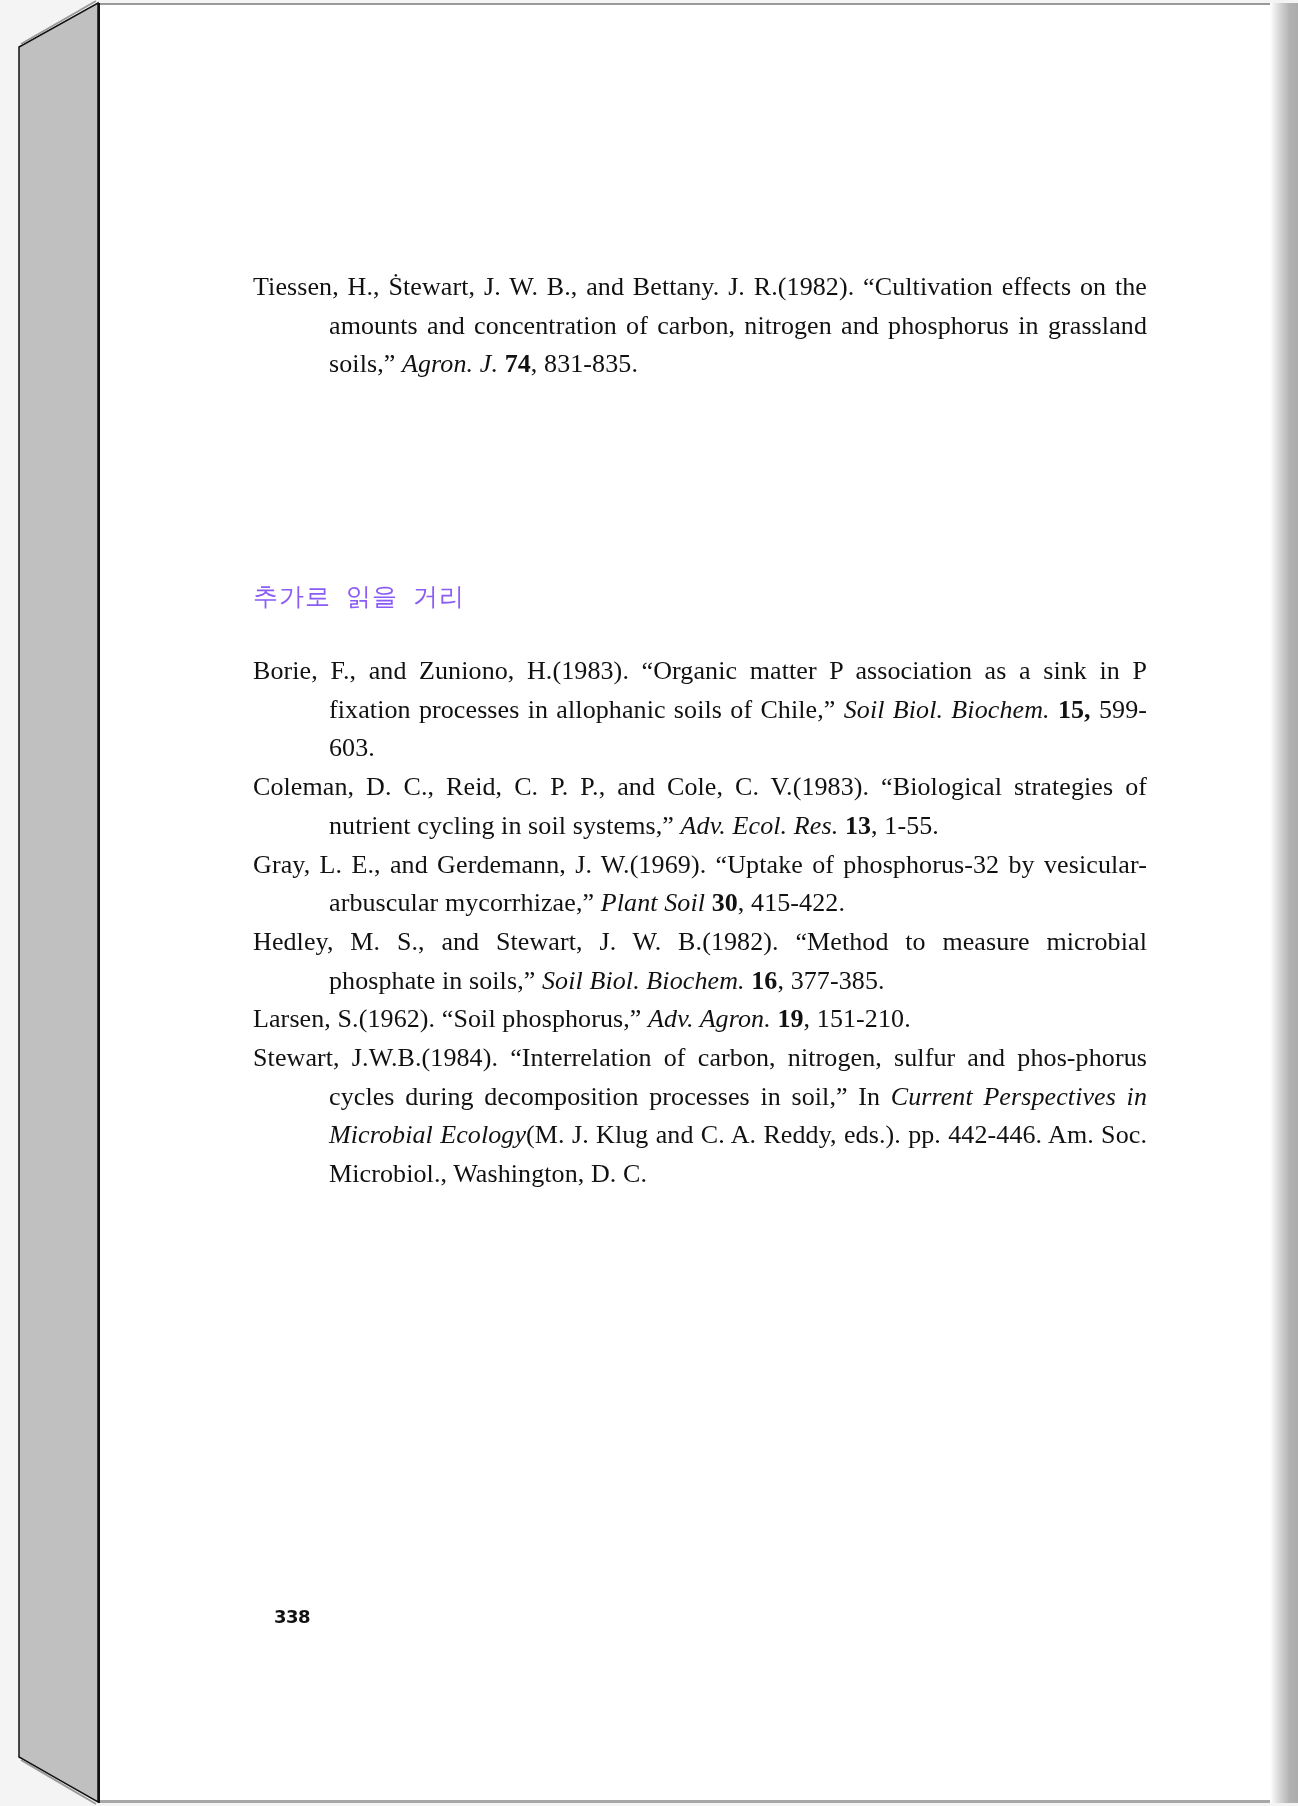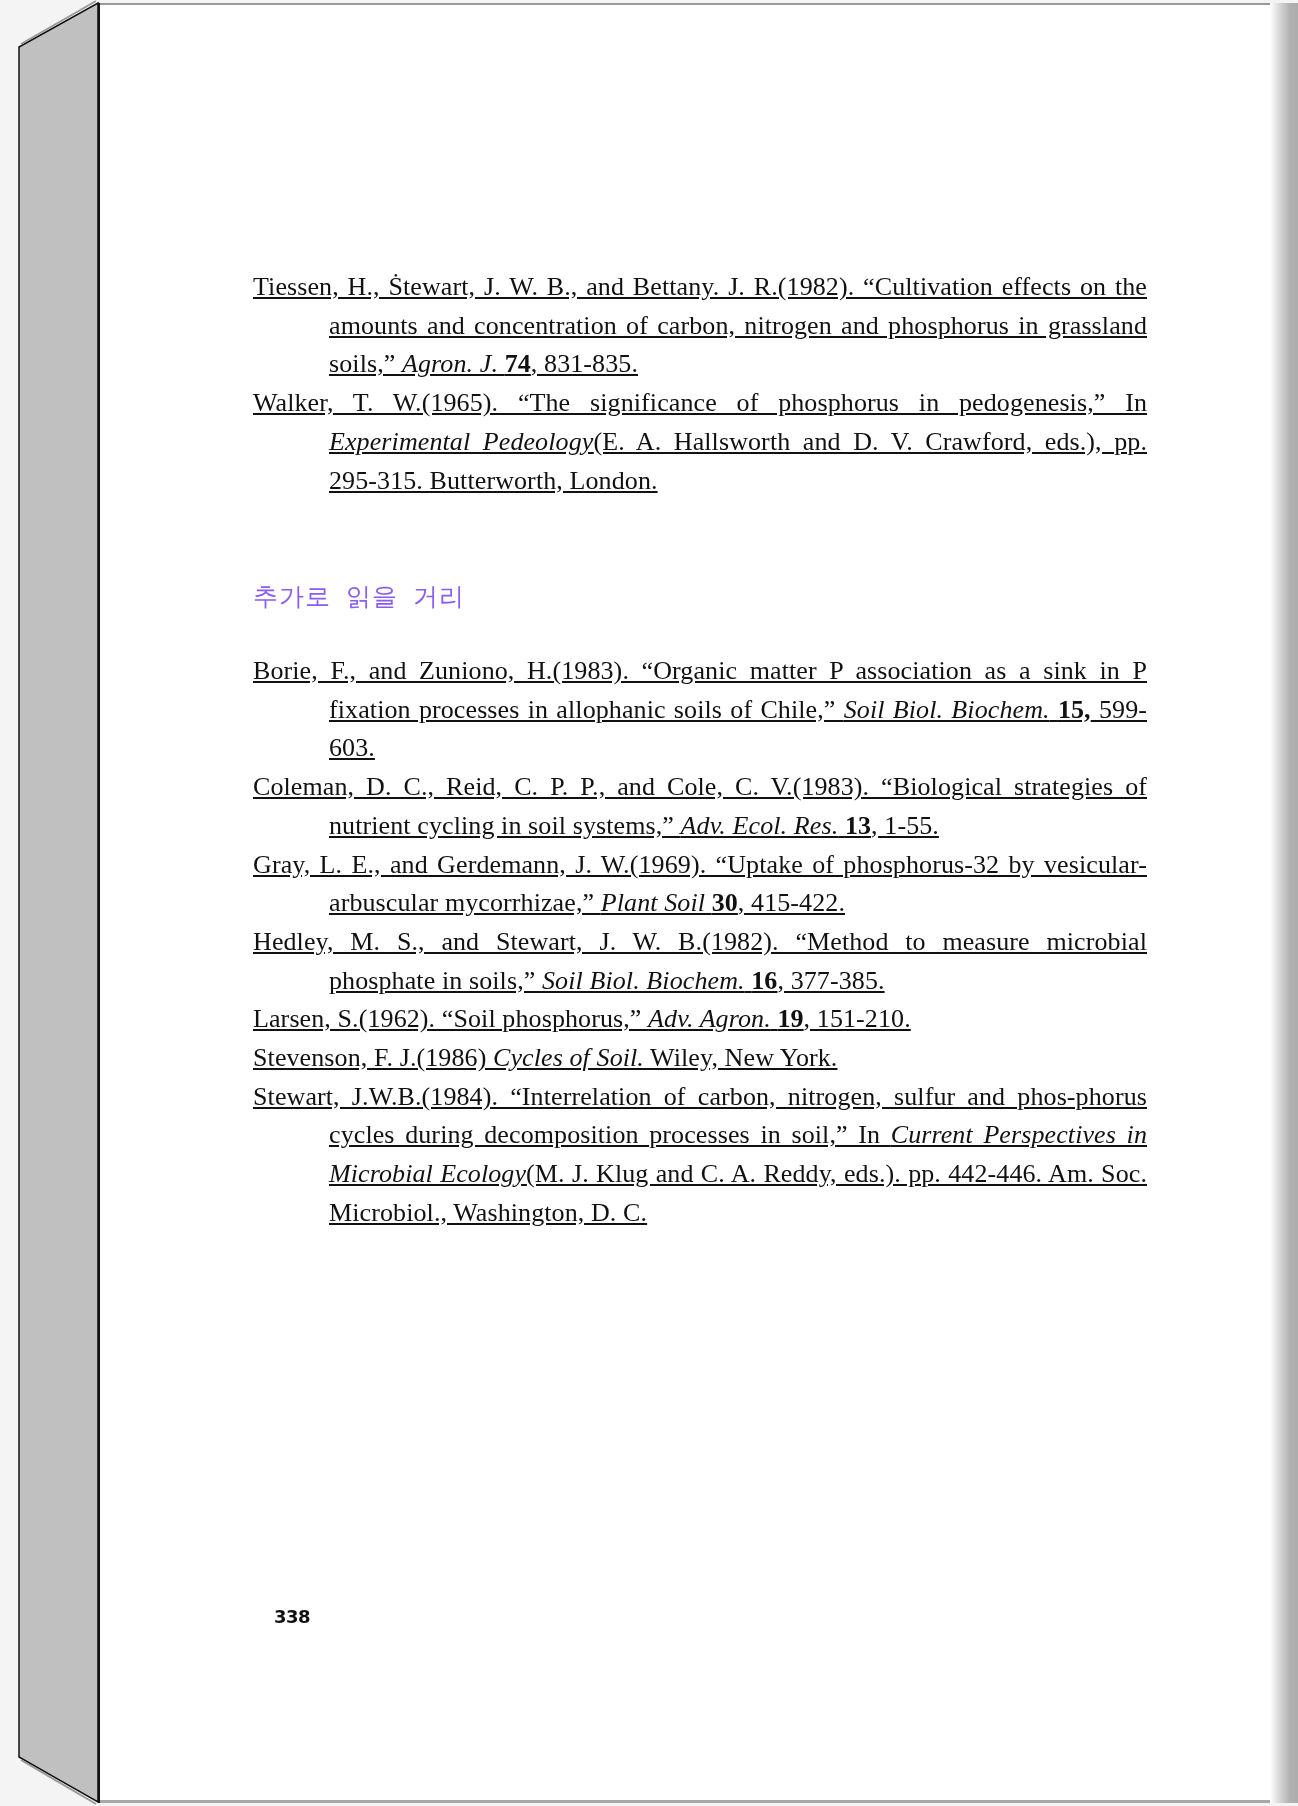--- a/index.html
+++ b/index.html
@@ -26,21 +26,20 @@
     background: linear-gradient(to right, #ffffff 0%, #d6d6d6 35%, #b2b2b2 70%, #acacac 100%);
   }
   .content {
     position: absolute; left: 0; top: 0; width: 100%; height: 100%;
   }
   .refs {
     position: absolute; left: 253px; width: 894px;
     font-family: "Liberation Serif", "DejaVu Serif", serif;
     font-size: 26px; line-height: 38.7px; color: #111;
     letter-spacing: 0.1px;
-    text-decoration: underline;
   }
   .refs.top { top: 268px; }
   .refs.reading { top: 652px; font-family: "Liberation Serif", serif; }
   .ref {
     margin: 0; padding-left: 76px; text-indent: -76px;
     text-align: justify;
   }
   .ref i { font-style: italic; }
   .ref b { font-weight: bold; }
   .heading {
@@ -64,29 +63,27 @@
   <polyline points="21,44 96,1" fill="none" stroke="#9a9a9a" stroke-width="2"></polyline>
 </svg>
 
 <div class="page"></div>
 <div class="page-leftline"></div>
 <div class="right-shadow"></div>
 
 <div class="content">
   <div class="refs top" id="refs-top">
       <p class="ref"><span>Tiessen, H., Ṡtewart, J. W. B.,  and Bettany. J. R.(1982). “Cultivation effects on the amounts and concentration of carbon, nitrogen and phosphorus in grassland soils,” </span><i>Agron. J.</i><span> </span><b>74</b><span>, 831-835.</span></p>
-      <p class="ref"><span>Walker, T. W.(1965). “The significance of phosphorus in pedogenesis,” In </span><i>Experimental Pedeology</i><span>(E. A. Hallsworth and D. V. Crawford, eds.), pp. 295-315. Butterworth, London.</span></p>
     </div>
 
   <div class="heading">추가로 읽을 거리</div>
 
   <div class="refs reading" id="refs-reading">
       <p class="ref"><span>Borie, F., and Zuniono, H.(1983). “Organic matter P association as a sink in P fixation processes in allophanic soils of Chile,” </span><i>Soil Biol. Biochem.</i><span> </span><b>15,</b><span> 599-603.</span></p>
       <p class="ref"><span>Coleman, D. C., Reid, C. P. P., and Cole, C. V.(1983). “Biological strategies of nutrient cycling in soil systems,” </span><i>Adv. Ecol. Res.</i><span> </span><b>13</b><span>, 1-55.</span></p>
       <p class="ref"><span>Gray, L. E., and Gerdemann, J. W.(1969). “Uptake of phosphorus-32 by vesicular-arbuscular mycorrhizae,” </span><i>Plant Soil</i><span> </span><b>30</b><span>, 415-422.</span></p>
       <p class="ref"><span>Hedley, M. S., and Stewart, J. W. B.(1982). “Method to measure microbial phosphate in soils,” </span><i>Soil Biol. Biochem.</i><span> </span><b>16</b><span>, 377-385.</span></p>
       <p class="ref"><span>Larsen, S.(1962). “Soil phosphorus,” </span><i>Adv. Agron.</i><span> </span><b>19</b><span>, 151-210.</span></p>
-      <p class="ref"><span>Stevenson, F. J.(1986) </span><i>Cycles of Soil.</i><span> Wiley, New York.</span></p>
       <p class="ref"><span>Stewart, J.W.B.(1984). “Interrelation of carbon, nitrogen, sulfur and phos-phorus cycles during decomposition processes in soil,” In </span><i>Current Perspectives in Microbial Ecology</i><span>(M. J. Klug and C. A. Reddy, eds.). pp. 442-446. Am. Soc. Microbiol., Washington, D. C.</span></p>
     </div>
 
   <div class="page-number">338</div>
 </div>
 
 </body></html>

